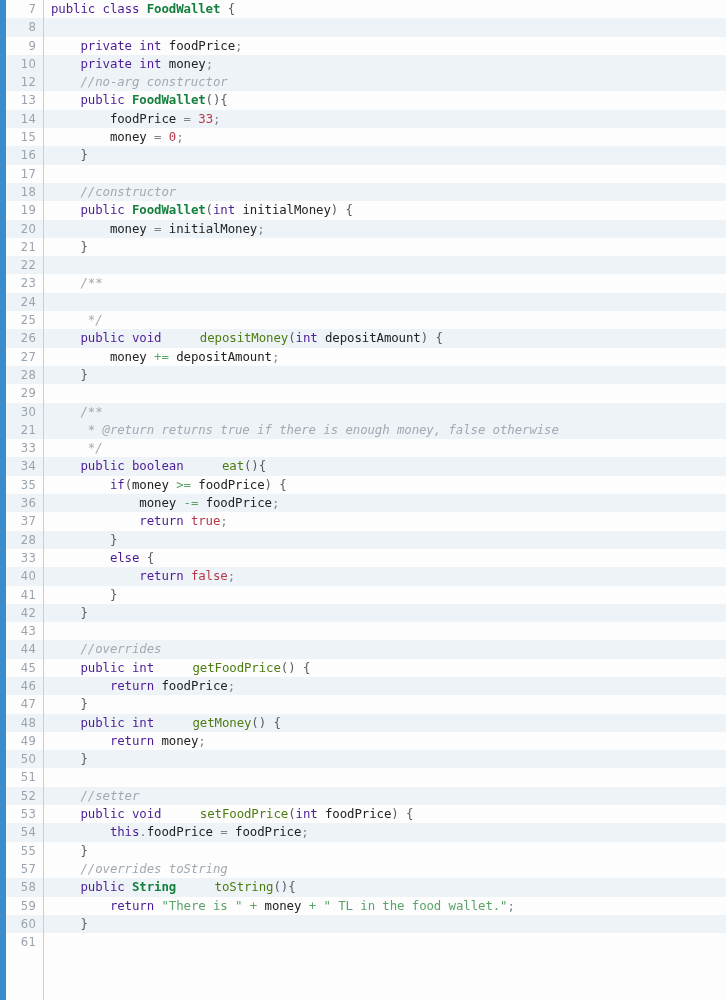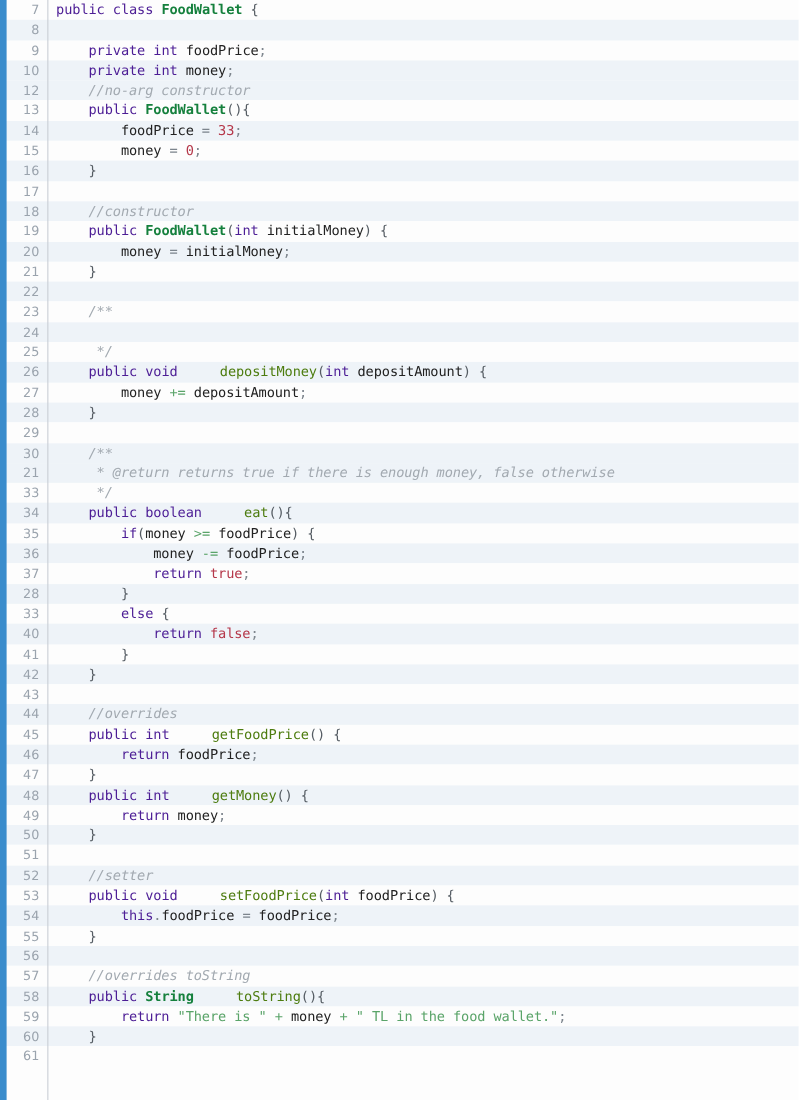--- a/index.html
+++ b/index.html
@@ -144,20 +144,19 @@
       <div class="code-line alt"><div class="line-number">46</div><div class="line-content"><span class="tok-op">        </span><span class="tok-kw">return</span><span class="tok-op"> </span><span class="tok-id">foodPrice</span><span class="tok-op">;</span></div></div>
       <div class="code-line"><div class="line-number">47</div><div class="line-content"><span class="tok-op">    </span><span class="tok-pun">}</span></div></div>
       <div class="code-line alt"><div class="line-number">48</div><div class="line-content"><span class="tok-op">    </span><span class="tok-kw">public</span><span class="tok-op"> </span><span class="tok-kw">int</span><span class="tok-op"> </span><span class="tok-fn">getMoney</span><span class="tok-pun">() </span><span class="tok-pun">{</span></div></div>
       <div class="code-line"><div class="line-number">49</div><div class="line-content"><span class="tok-op">        </span><span class="tok-kw">return</span><span class="tok-op"> </span><span class="tok-id">money</span><span class="tok-op">;</span></div></div>
       <div class="code-line alt"><div class="line-number">50</div><div class="line-content"><span class="tok-op">    </span><span class="tok-pun">}</span></div></div>
       <div class="code-line"><div class="line-number">51</div><div class="line-content"></div></div>
       <div class="code-line alt"><div class="line-number">52</div><div class="line-content"><span class="tok-op">    </span><span class="tok-cmt">//setter</span></div></div>
       <div class="code-line"><div class="line-number">53</div><div class="line-content"><span class="tok-op">    </span><span class="tok-kw">public</span><span class="tok-op"> </span><span class="tok-kw">void</span><span class="tok-op"> </span><span class="tok-fn">setFoodPrice</span><span class="tok-pun">(</span><span class="tok-kw">int</span><span class="tok-op"> </span><span class="tok-id">foodPrice</span><span class="tok-pun">) </span><span class="tok-pun">{</span></div></div>
       <div class="code-line alt"><div class="line-number">54</div><div class="line-content"><span class="tok-op">        </span><span class="tok-kw">this</span><span class="tok-op">.</span><span class="tok-id">foodPrice</span><span class="tok-op"> </span><span class="tok-op">=</span><span class="tok-op"> </span><span class="tok-id">foodPrice</span><span class="tok-op">;</span></div></div>
       <div class="code-line"><div class="line-number">55</div><div class="line-content"><span class="tok-op">    </span><span class="tok-pun">}</span></div></div>
-      <div class="code-line alt"><div class="line-number">56</div><div class="line-content"></div></div>
       <div class="code-line"><div class="line-number">57</div><div class="line-content"><span class="tok-op">    </span><span class="tok-cmt">//overrides toString</span></div></div>
       <div class="code-line alt"><div class="line-number">58</div><div class="line-content"><span class="tok-op">    </span><span class="tok-kw">public</span><span class="tok-op"> </span><span class="tok-type">String</span><span class="tok-op"> </span><span class="tok-fn">toString</span><span class="tok-pun">(){</span></div></div>
       <div class="code-line"><div class="line-number">59</div><div class="line-content"><span class="tok-op">        </span><span class="tok-kw">return</span><span class="tok-op"> </span><span class="tok-str">"There is "</span><span class="tok-op"> </span><span class="tok-opg">+</span><span class="tok-op"> </span><span class="tok-id">money</span><span class="tok-op"> </span><span class="tok-opg">+</span><span class="tok-op"> </span><span class="tok-str">" TL in the food wallet."</span><span class="tok-op">;</span></div></div>
       <div class="code-line alt"><div class="line-number">60</div><div class="line-content"><span class="tok-op">    </span><span class="tok-pun">}</span></div></div>
       <div class="code-line"><div class="line-number">61</div><div class="line-content"></div></div>
     </div>
 </div>
 
 </body></html>

